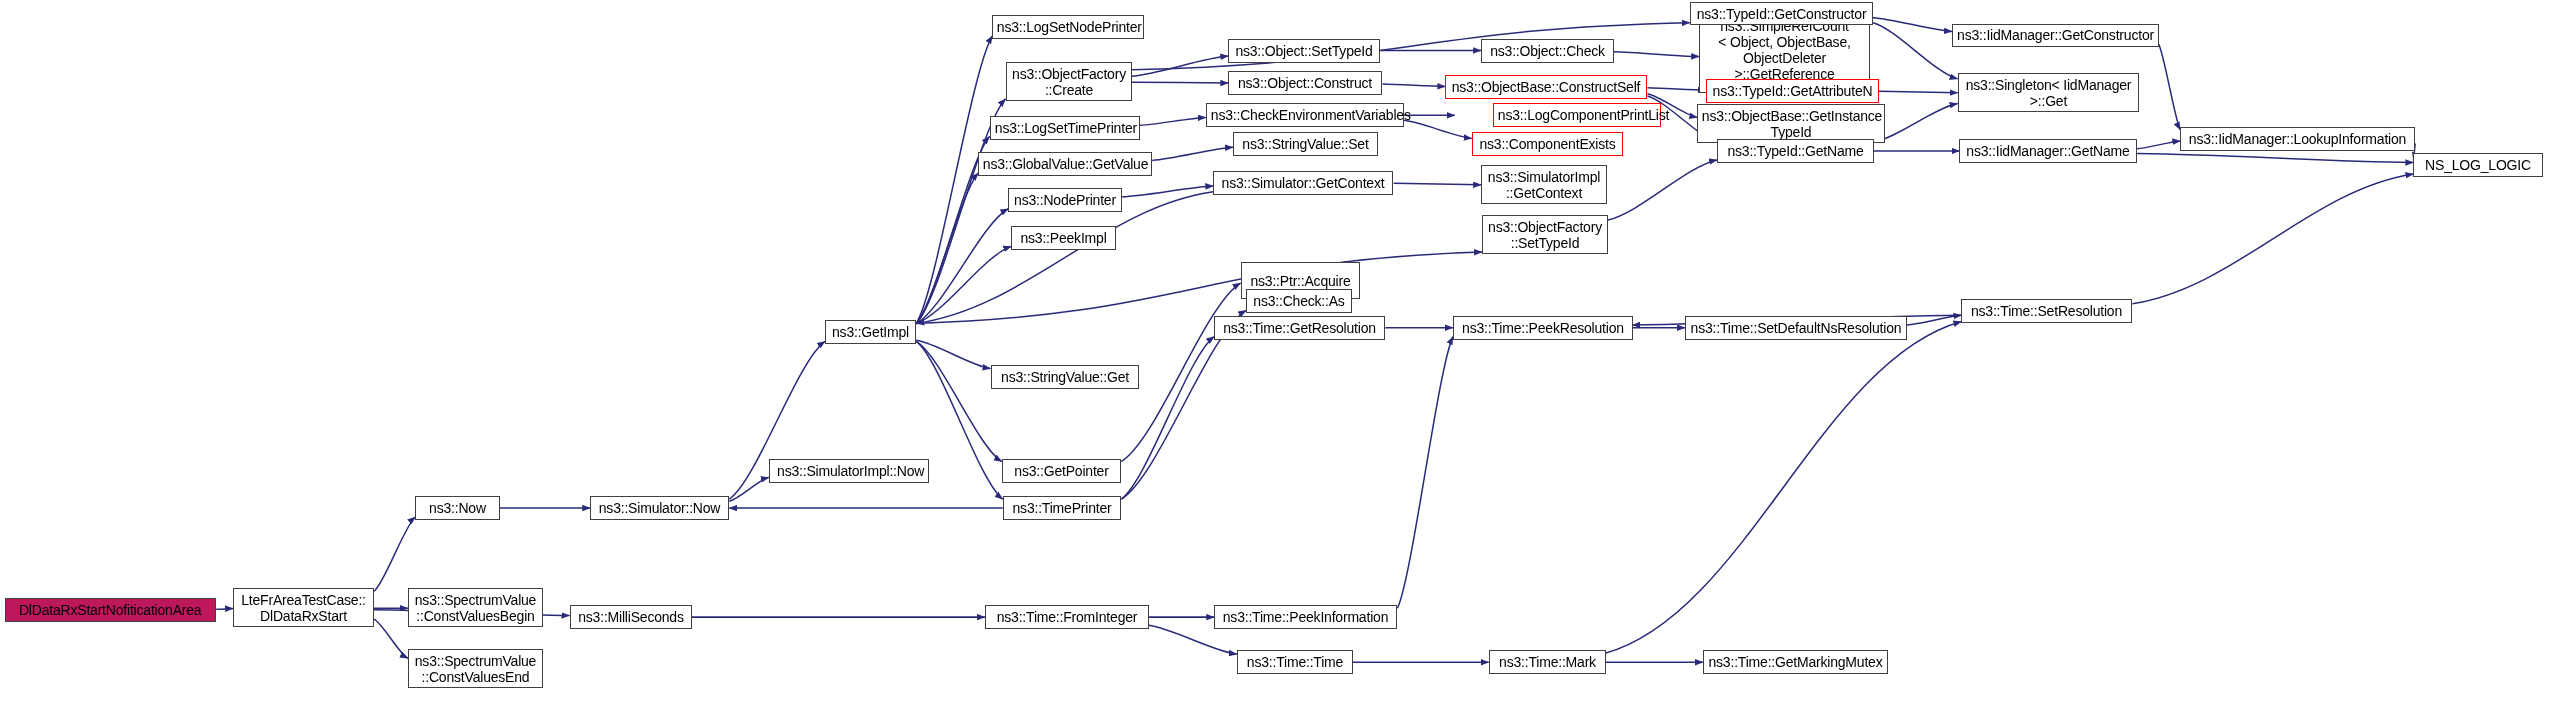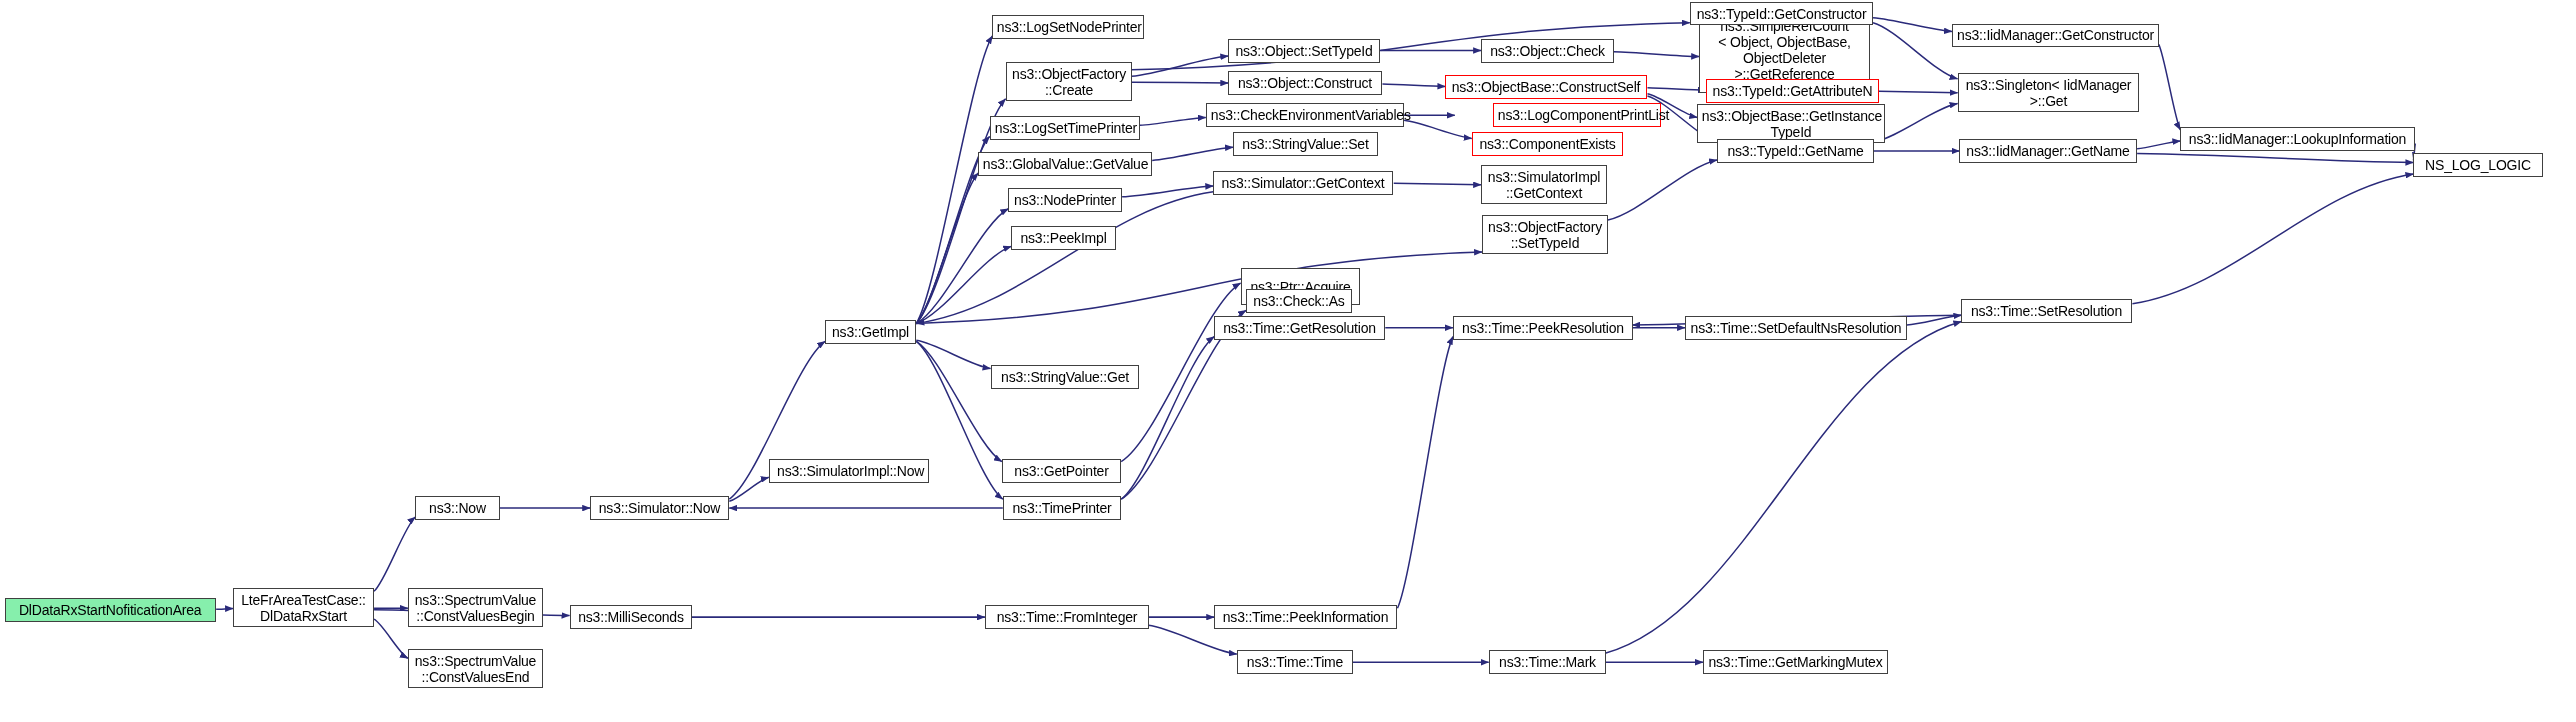--- a/index.html
+++ b/index.html
@@ -33,21 +33,21 @@
     border: 0.9px solid #404040;
     color: #000000;
     font-size: 14px;
     line-height: 16px;
     letter-spacing: -0.2px;
     white-space: pre-line;
     padding: 0 3.8px;
     cursor: pointer;
   }
   .node.root {
-    background: #86efac;
+    background: #be185d;
     border: 0.9px solid #404040;
   }
   .node.hot {
     border: 0.9px solid #ff0000;
   }
   .node-label {
     display: block;
     width: 100%;
   }
 </style>
@@ -147,21 +147,21 @@
       <div class="node" style="left: 991px; top: 365px; width: 148px; height: 23.5px;"><span class="node-label">ns3::StringValue::Get</span></div>
       <div class="node" style="left: 1002px; top: 459px; width: 119px; height: 23.5px;"><span class="node-label">ns3::GetPointer</span></div>
       <div class="node" style="left: 1003px; top: 496px; width: 118px; height: 23.5px;"><span class="node-label">ns3::TimePrinter</span></div>
       <div class="node" style="left: 1228px; top: 39px; width: 152px; height: 23.5px;"><span class="node-label">ns3::Object::SetTypeId</span></div>
       <div class="node" style="left: 1228px; top: 71px; width: 154px; height: 23.5px;"><span class="node-label">ns3::Object::Construct</span></div>
       <div class="node" style="left: 1206px; top: 103px; width: 198px; height: 23.5px;"><span class="node-label">ns3::CheckEnvironmentVariables</span></div>
       <div class="node" style="left: 1233px; top: 132px; width: 145px; height: 23.5px;"><span class="node-label">ns3::StringValue::Set</span></div>
       <div class="node" style="left: 1213px; top: 171px; width: 180px; height: 23.5px;"><span class="node-label">ns3::Simulator::GetContext</span></div>
       <div class="node" style="left: 1482px; top: 215px; width: 126px; height: 39px;"><span class="node-label">ns3::ObjectFactory
 ::SetTypeId</span></div>
-      <div class="node" style="left: 1241px; top: 262px; width: 119px; height: 37px; margin-top: 6px;"><span class="node-label">ns3::Ptr::Acquire</span></div>
+      <div class="node" style="left: 1241px; top: 262px; width: 119px; height: 37px;"><span class="node-label">ns3::Ptr::Acquire</span></div>
       <div class="node" style="left: 1246px; top: 289px; width: 106px; height: 23.5px;"><span class="node-label">ns3::Check::As</span></div>
       <div class="node" style="left: 1214px; top: 316px; width: 171px; height: 23.5px;"><span class="node-label">ns3::Time::GetResolution</span></div>
       <div class="node" style="left: 985px; top: 605px; width: 164px; height: 23.5px;"><span class="node-label">ns3::Time::FromInteger</span></div>
       <div class="node" style="left: 1214px; top: 605px; width: 183px; height: 23.5px;"><span class="node-label">ns3::Time::PeekInformation</span></div>
       <div class="node" style="left: 1237px; top: 650px; width: 116px; height: 23.5px;"><span class="node-label">ns3::Time::Time</span></div>
       <div class="node" style="left: 1481px; top: 39px; width: 133px; height: 23.5px;"><span class="node-label">ns3::Object::Check</span></div>
       <div class="node hot" style="left: 1445px; top: 75px; width: 202px; height: 23.5px;"><span class="node-label">ns3::ObjectBase::ConstructSelf</span></div>
       <div class="node hot" style="left: 1455px; top: 103px; width: 168px; height: 23.5px; margin-left: 38px;"><span class="node-label">ns3::LogComponentPrintList</span></div>
       <div class="node hot" style="left: 1472px; top: 132px; width: 151px; height: 23.5px;"><span class="node-label">ns3::ComponentExists</span></div>
       <div class="node" style="left: 1481px; top: 165px; width: 126px; height: 39px;"><span class="node-label">ns3::SimulatorImpl

